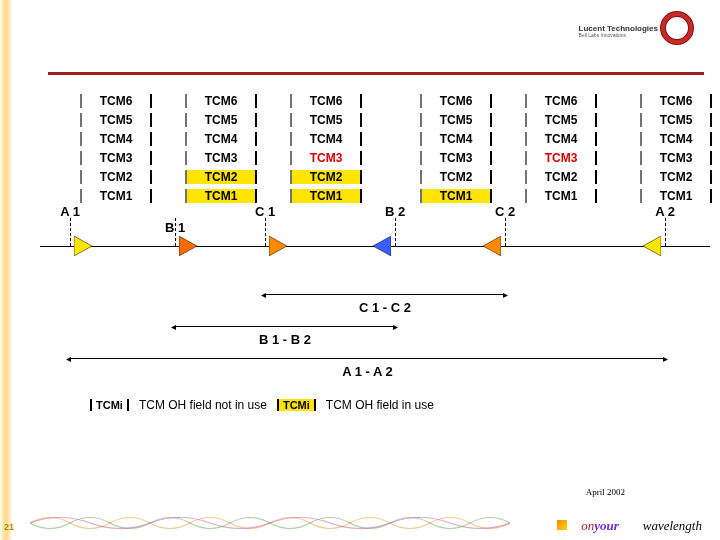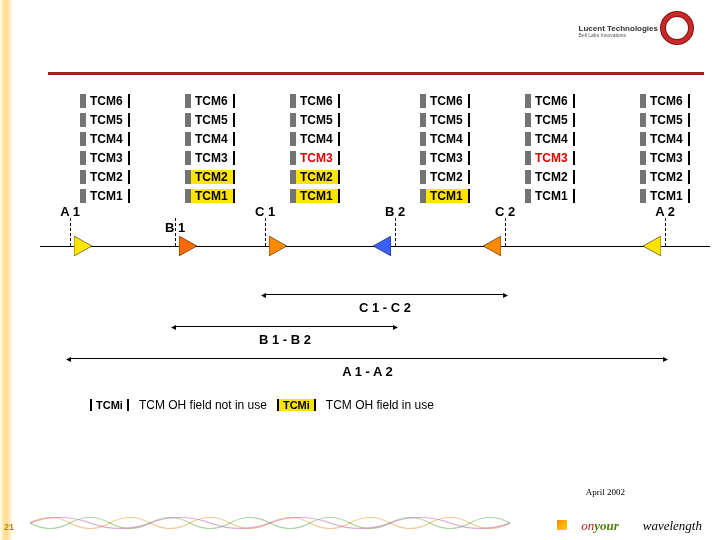--- a/index.html
+++ b/index.html
@@ -9,21 +9,21 @@
   .title-area { position: absolute; left: 48px; top: 10px; right: 95px; }
   .title { font-family: Verdana, Arial, sans-serif; font-size: 21px; font-weight: 700; color: #000; line-height: 1.28; }
   .logo { position: absolute; right: 25px; top: 10px; }
   .logo svg { display:block; }
   .logo-text { position:absolute; right:35px; top:25px; font-size:8px; font-weight:700; color:#333; text-align:left; line-height:1.05;}
   .logo-sub { font-size:5px; font-weight:400; color:#555;}
   .red-rule { position: absolute; left: 48px; right: 16px; top: 72px; height: 3px; background: #a21e1e; }
   .tcm-grid { position:absolute; left:80px; top:92px; right:20px; }
   .tcm-row { display:flex; gap:0; }
   .tcm-cell { width:105px; font-size:12px; font-weight:700; color:#000; display:flex; align-items:center; position:relative; height:18px;}
-  .tcm-label { border-left:6px solid #737373; border-right:2px solid #000; padding:0 4px; display:inline-block; width:50px; }
+  .tcm-label { border-left:2px solid #737373; border-right:2px solid #000; padding:0 4px; display:inline-block; width:72px; text-align:center;}
   .hl-red { color:#d00; }
   .hl-yellow { background:#ffe400; }
   .node-row { position:absolute; left:40px; top:228px; right:10px; height:40px;}
   .node-label { position:absolute; font-size:13px; font-weight:700; color:#000; top:-24px; transform:translateX(-50%);}
   .vdash { position:absolute; top:-10px; height:28px; border-left:1px dashed #000;}
   .arrow-line { position:absolute; top:18px; height:1px; background:#000;}
   .tri { position:absolute; top:8px; }
   .tri svg{display:block;}
   .segments { position:absolute; left:60px; right:30px; top:282px; }
   .seg { position:relative; height:32px;}
@@ -31,21 +31,21 @@
   .seg-arrow-l, .seg-arrow-r { position:absolute; top:7px; font-size:10px; color:#000;}
   .seg-arrow-l{left:-4px;} .seg-arrow-r{right:-4px;}
   .seg-label { position:absolute; top:18px; left:50%; transform:translateX(-50%); font-size:13px; font-weight:700;}
   .legend { position:absolute; left:90px; top:398px; display:flex; align-items:center; gap:10px; font-size:12px;}
   .leg-box { border-left:2px solid #000; border-right:2px solid #000; padding:0 4px; font-weight:700; font-size:11px;}
   .leg-box-y { background:#ffe400;}
   .footer-date { position:absolute; right:95px; bottom:43px; font-size:9px; font-family:'Times New Roman',serif;}
   .page-num { position:absolute; left:4px; bottom:8px; font-size:9px; color:#b58a00; font-weight:700;}
   .wave { position:absolute; left:30px; bottom:6px; height:22px; right:210px;}
   .wavelength-logo { position:absolute; right:18px; bottom:6px; font-size:13px; font-style:italic; font-family:'Times New Roman',serif;}
-  .wavelength-logo .on{color:#b91c1c;margin-left:12px;} .wavelength-logo .your{color:#4d7c0f; font-weight:700;}
+  .wavelength-logo .on{color:#b91c1c;margin-left:12px;} .wavelength-logo .your{color:#6d28d9; font-weight:700;}
   .wavelength-logo .corner{display:inline-block; width:10px; height:10px; background:linear-gradient(135deg,#ff8a00,#ffd400); margin-right:2px; vertical-align:baseline;}
 </style>
 </head>
 <body>
 
 <div class="slide">
   <div class="bg-gradient-left"></div>
 
 
   <div class="logo">

